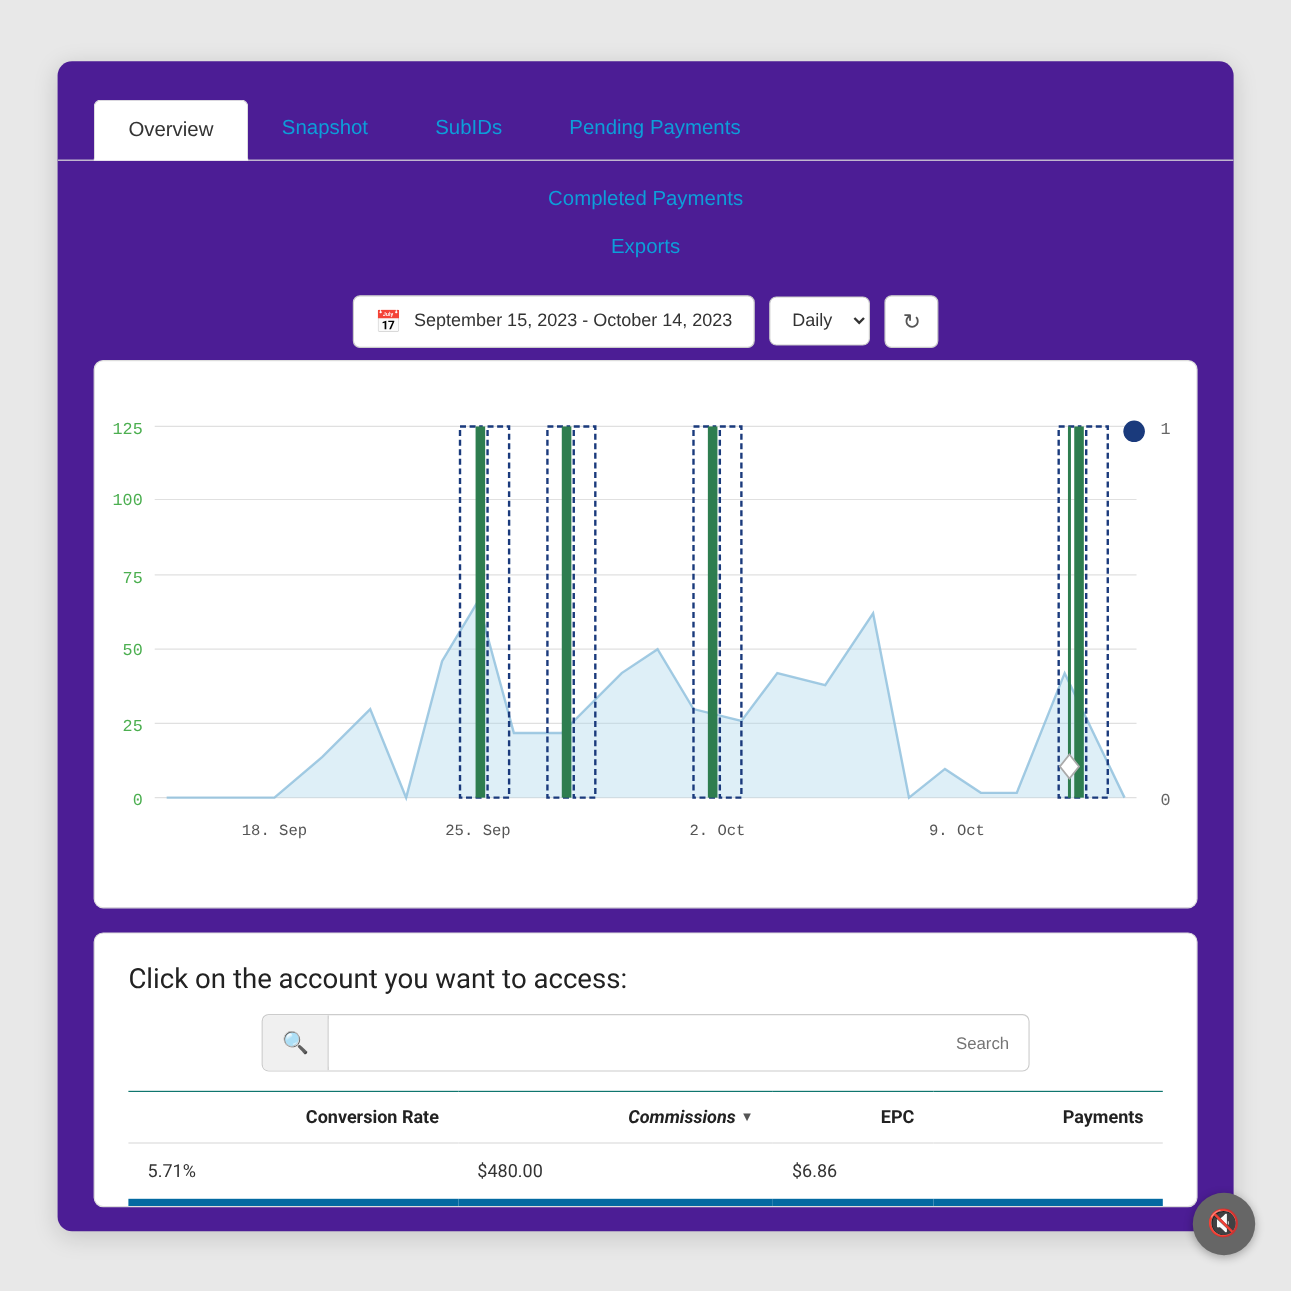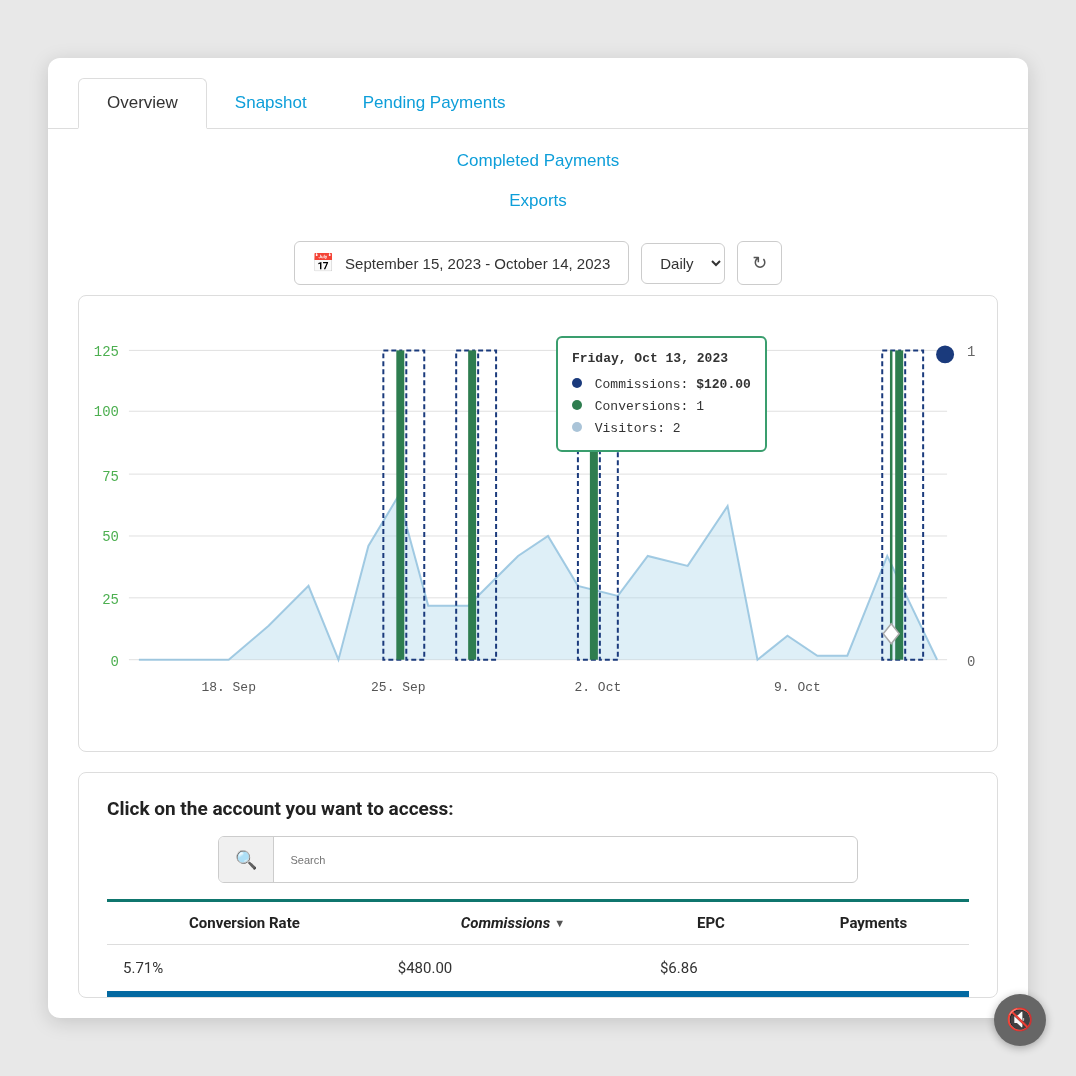--- a/index.html
+++ b/index.html
@@ -6,25 +6,25 @@
     body {
       background: #e8e8e8;
       display: flex;
       justify-content: center;
       align-items: center;
       min-height: 100vh;
       font-family: -apple-system, BlinkMacSystemFont, 'Segoe UI', Roboto, sans-serif;
     }
     .page-container {
       width: 980px;
-      background: #ffffff;
+      background: #4c1d95;
       border-radius: 12px;
       box-shadow: 0 4px 20px rgba(0,0,0,0.15);
       overflow: hidden;
-      padding: 0 0 20px 0;
+      padding: 12px 0 20px 0;
     }
 
     
     .tabs-row {
       display: flex;
       flex-wrap: wrap;
       padding: 20px 30px 0 30px;
       border-bottom: 1px solid #ddd;
       gap: 0;
     }
@@ -150,22 +150,22 @@
 
     
     .section2 {
       margin: 20px 30px 0 30px;
       border: 1px solid #ddd;
       border-radius: 8px;
       background: #fff;
       padding: 24px 28px 0 28px;
     }
     .section2-title {
-      font-size: 19px;
-      font-weight: 700;
+      font-size: 23px;
+      font-weight: 400;
       color: #222;
       margin-bottom: 16px;
     }
     .search-row {
       display: flex;
       align-items: center;
       border: 1px solid #ccc;
       border-radius: 6px;
       margin-bottom: 16px;
       overflow: hidden;
@@ -177,33 +177,34 @@
       background: #f0f0f0;
       padding: 12px 16px;
       border-right: 1px solid #ccc;
       color: #666;
       font-size: 18px;
     }
     .search-input {
       border: none;
       outline: none;
       padding: 12px 16px;
-      font-size: 11px;
+      font-size: 14px;
       flex: 1;
       color: #aaa;
+      text-align: right;
     }
     .data-table {
       width: 100%;
       border-collapse: collapse;
       font-size: 15px;
     }
     .data-table th {
-      text-align: center;
+      text-align: right;
       padding: 12px 16px;
-      border-top: 3px solid #0f766e;
+      border-top: 1px solid #0f766e;
       border-bottom: 1px solid #ddd;
       font-weight: 700;
       color: #222;
       background: #fff;
     }
     .data-table td {
       padding: 14px 16px;
       border-bottom: 6px solid #0369a1;
       color: #333;
     }
@@ -236,20 +237,21 @@
     }
   </style>
 </head>
 <body>
 
 <div class="page-container">
 
   <div class="tabs-row">
     <button class="tab active">Overview</button>
     <button class="tab">Snapshot</button>
+    <button class="tab">SubIDs</button>
     <button class="tab">Pending Payments</button>
   </div>
 
   <div class="tabs-row-2">
     <button class="tab2">Completed Payments</button>
     <button class="tab2">Exports</button>
   </div>
 
   <div class="date-controls">
     <button class="date-range-btn">
@@ -311,35 +313,20 @@
 
         <polygon points="804,298 812,308 804,318 796,308" fill="white" stroke="#aaa" stroke-width="1.5"></polygon>
 
         <text x="140" y="365" fill="#555" font-size="13" text-anchor="middle">18. Sep</text>
         <text x="310" y="365" fill="#555" font-size="13" text-anchor="middle">25. Sep</text>
         <text x="510" y="365" fill="#555" font-size="13" text-anchor="middle">2. Oct</text>
         <text x="710" y="365" fill="#555" font-size="13" text-anchor="middle">9. Oct</text>
       </svg>
 
       
-      <div class="chart-tooltip">
-        <div class="tooltip-title">Friday, Oct 13, 2023</div>
-        <div>
-          <span class="tooltip-dot dot-blue"></span>
-          <span>Commissions: </span><strong>$120.00</strong>
-        </div>
-        <div>
-          <span class="tooltip-dot dot-green"></span>
-          <span>Conversions: 1</span>
-        </div>
-        <div>
-          <span class="tooltip-dot dot-lightblue"></span>
-          <span>Visitors: 2</span>
-        </div>
-      </div>
     </div>
   </div>
 
   <div class="section2">
     <div class="section2-title">Click on the account you want to access:</div>
 
     <div class="search-row">
       <div class="search-icon-box">🔍</div>
       <input class="search-input" type="text" placeholder="Search" style="">
     </div>

